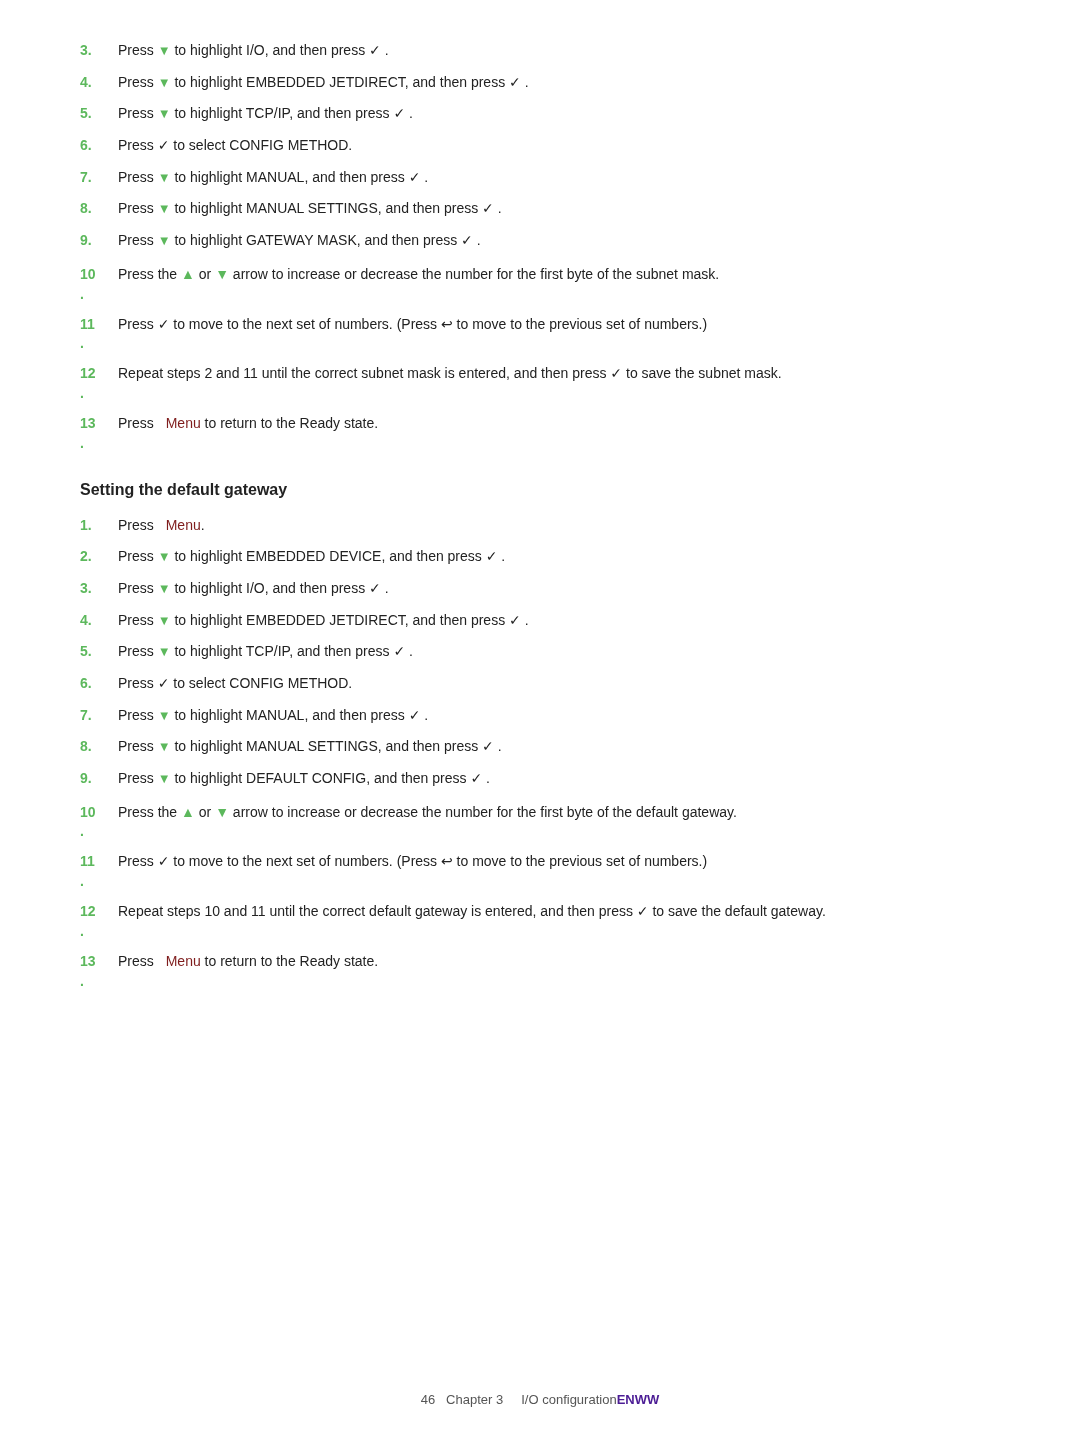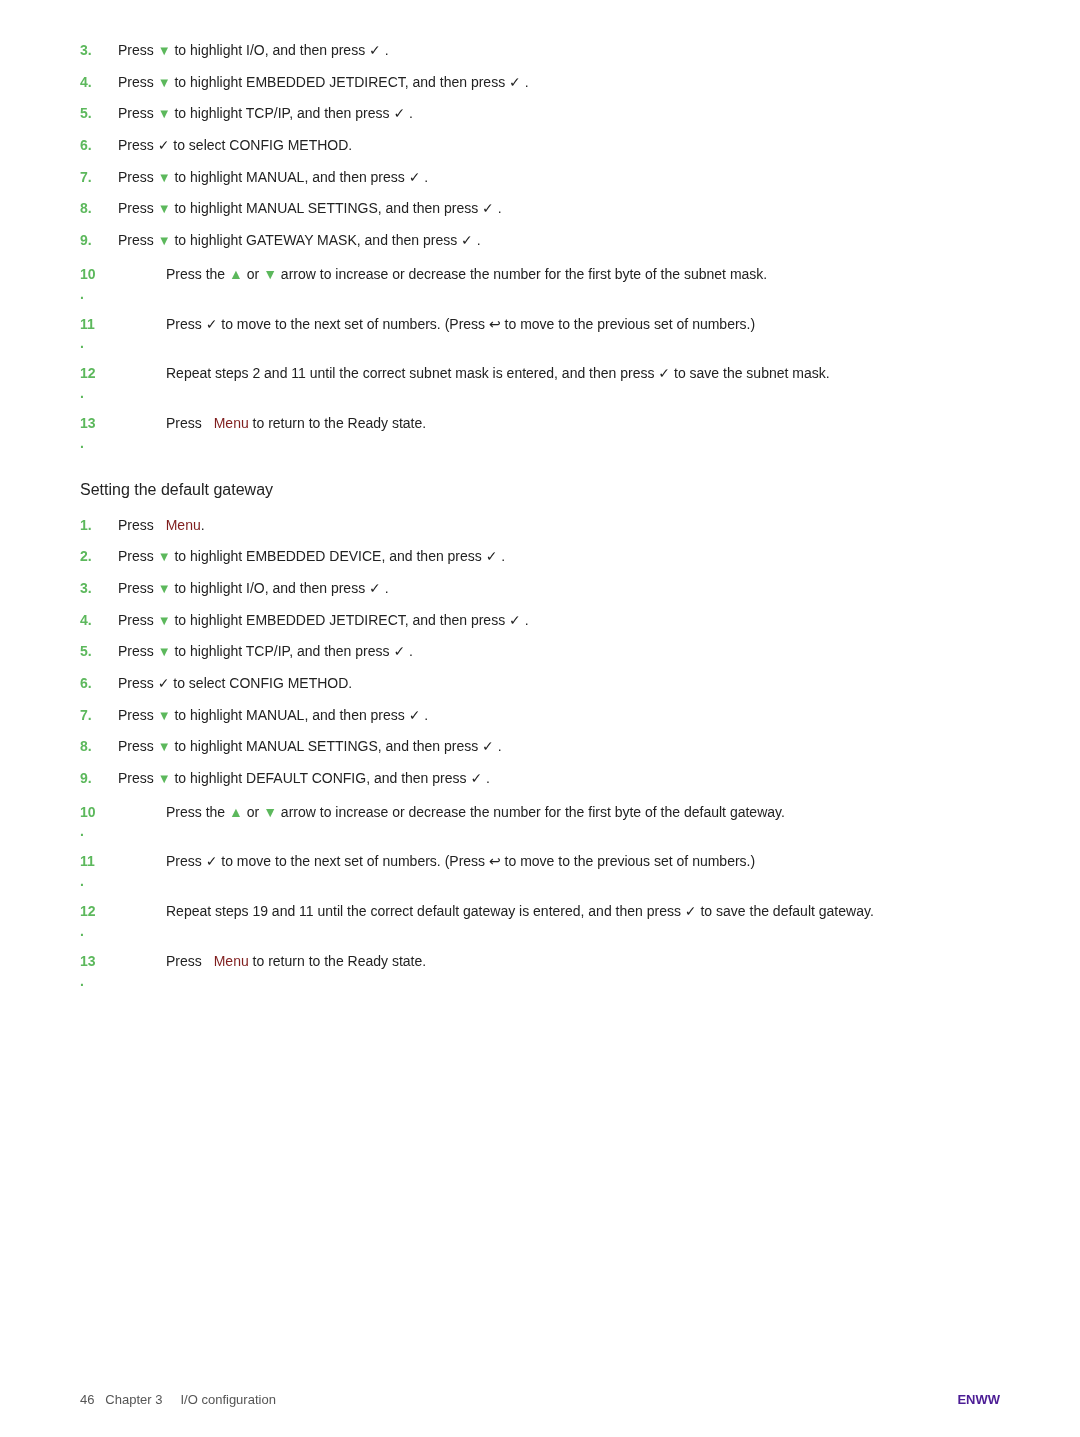--- a/index.html
+++ b/index.html
@@ -65,21 +65,21 @@
       margin-left: 8px;
     }
 
     .down-arrow {
       color: #5cb85c;
       font-size: 13px;
     }
 
     .section-heading {
       font-size: 16px;
-      font-weight: normal;
+      font-weight: bold;
       margin-top: 30px;
       margin-bottom: 16px;
       color: #222;
     }
 
     .continuation-dot {
       display: flex;
       margin-bottom: 12px;
     }
 
@@ -88,39 +88,38 @@
       min-width: 32px;
       font-weight: bold;
     }
 
     .page-footer {
       position: absolute;
       bottom: 30px;
       left: 80px;
       right: 80px;
       display: flex;
-      justify-content: space-between;
+      justify-content: center;
       align-items: center;
       font-size: 13px;
       color: #555;
       border-top: none;
     }
 
     .footer-left {
       color: #555;
     }
 
     .footer-right {
       color: #4c1d95;
       font-weight: bold;
     }
 
     .step-with-continuation {
       margin-bottom: 0;
-      gap: 48px;
     }
 
     .step-dot-pair {
       margin-bottom: 8px;
     }
   </style>
 </head>
 <body>
 
 <div class="page-container">
@@ -314,21 +313,21 @@
     </div>
     <div class="continuation-dot">
       <span class="dot-mark" style="color:#5cb85c;min-width:38px;">.</span>
     </div>
   </div>
 
   <div class="step-dot-pair">
     <div class="step-item step-with-continuation">
       <span class="step-number step-number-wide" style="color:#5cb85c;font-weight:bold;min-width:38px;">12</span>
       <span class="step-content">
-        Repeat steps 19 and 11 until the correct default gateway is entered, and then press ✓ to save the default gateway.
+        Repeat steps 10 and 11 until the correct default gateway is entered, and then press ✓ to save the default gateway.
       </span>
     </div>
     <div class="continuation-dot">
       <span class="dot-mark" style="color:#5cb85c;min-width:38px;">.</span>
     </div>
   </div>
 
   <div class="step-dot-pair">
     <div class="step-item step-with-continuation">
       <span class="step-number step-number-wide" style="color:#5cb85c;font-weight:bold;min-width:38px;">13</span>

